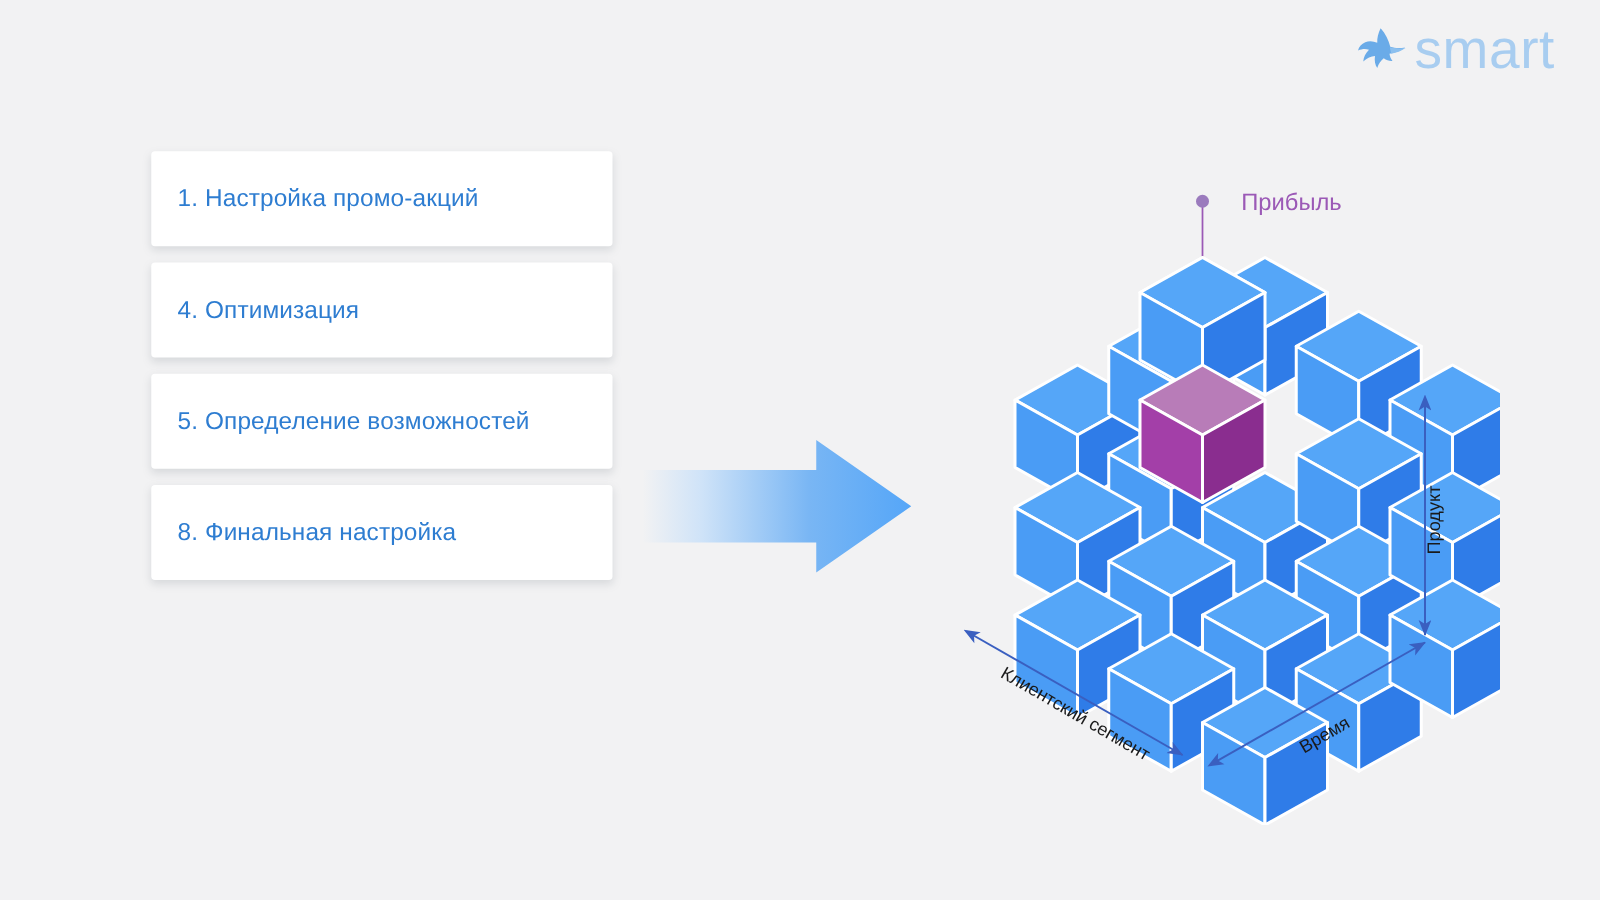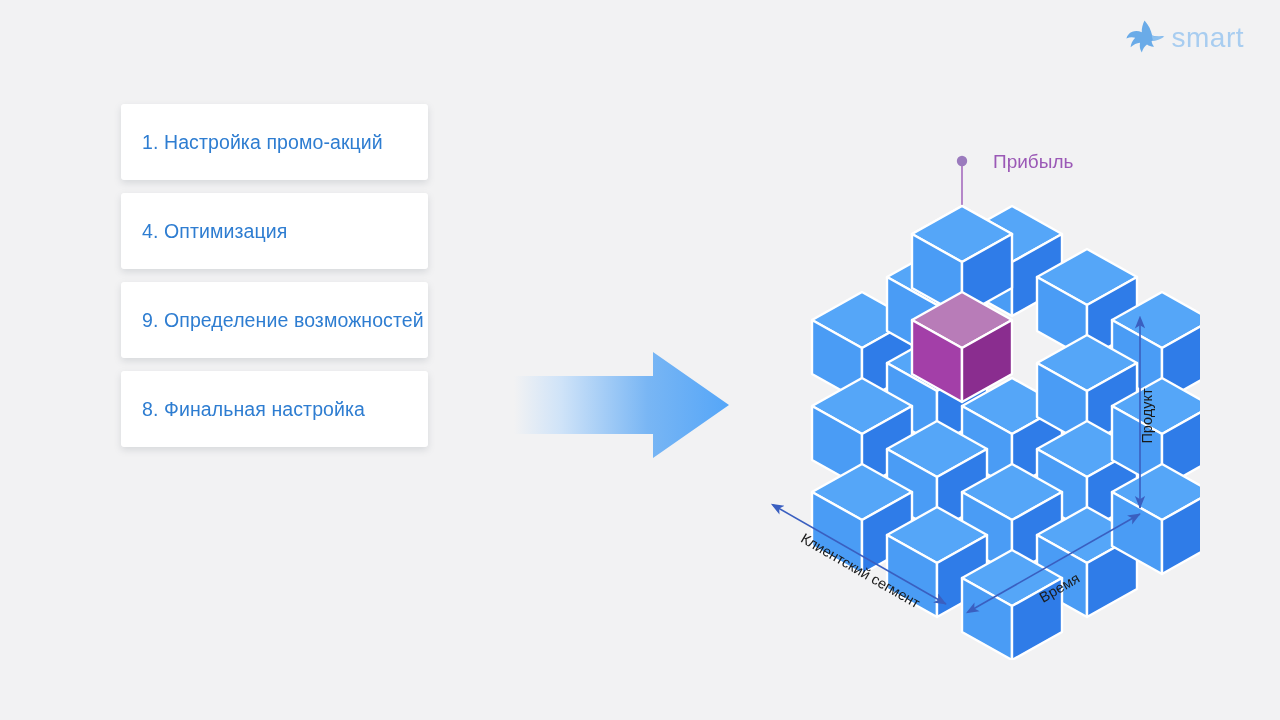--- a/index.html
+++ b/index.html
@@ -20,33 +20,33 @@
     position: absolute;
     top: 18px;
     right: 36px;
     display: flex;
     align-items: center;
     gap: 4px;
   }
   #logo .bird { width: 44px; height: 40px; display: block; }
   #logo .wordmark {
     font-family: "Liberation Sans", sans-serif;
-    font-size: 28px;
+    font-size: 44px;
     font-weight: 300;
     letter-spacing: 0.5px;
     color: #a8cdf0;
     line-height: 1;
   }
 
   
   #steps {
     position: absolute;
     left: 121px;
-    top: 104px;
-    width: 307px;
+    top: 121px;
+    width: 369px;
   }
   .step-card {
     height: 76px;
     background: #ffffff;
     border-radius: 3px;
     box-shadow: 0 3px 7px rgba(120,128,138,0.22);
     display: flex;
     align-items: center;
     margin-bottom: 13px;
     padding-left: 21px;
@@ -101,21 +101,21 @@
 </div>
 
 <div id="steps">
   <div class="step-card">
     <span class="step-label">1. Настройка промо-акций</span>
   </div>
   <div class="step-card">
     <span class="step-label">4. Оптимизация</span>
   </div>
   <div class="step-card">
-    <span class="step-label">9. Определение возможностей</span>
+    <span class="step-label">5. Определение возможностей</span>
   </div>
   <div class="step-card">
     <span class="step-label">8. Финальная настройка</span>
   </div>
 </div>
 
 <svg id="flow-arrow" viewBox="0 0 215 110">
   <defs>
     <linearGradient id="arrowGrad" x1="0" y1="0" x2="1" y2="0">
       <stop offset="0%" stop-color="#f2f2f3" stop-opacity="1"></stop>

